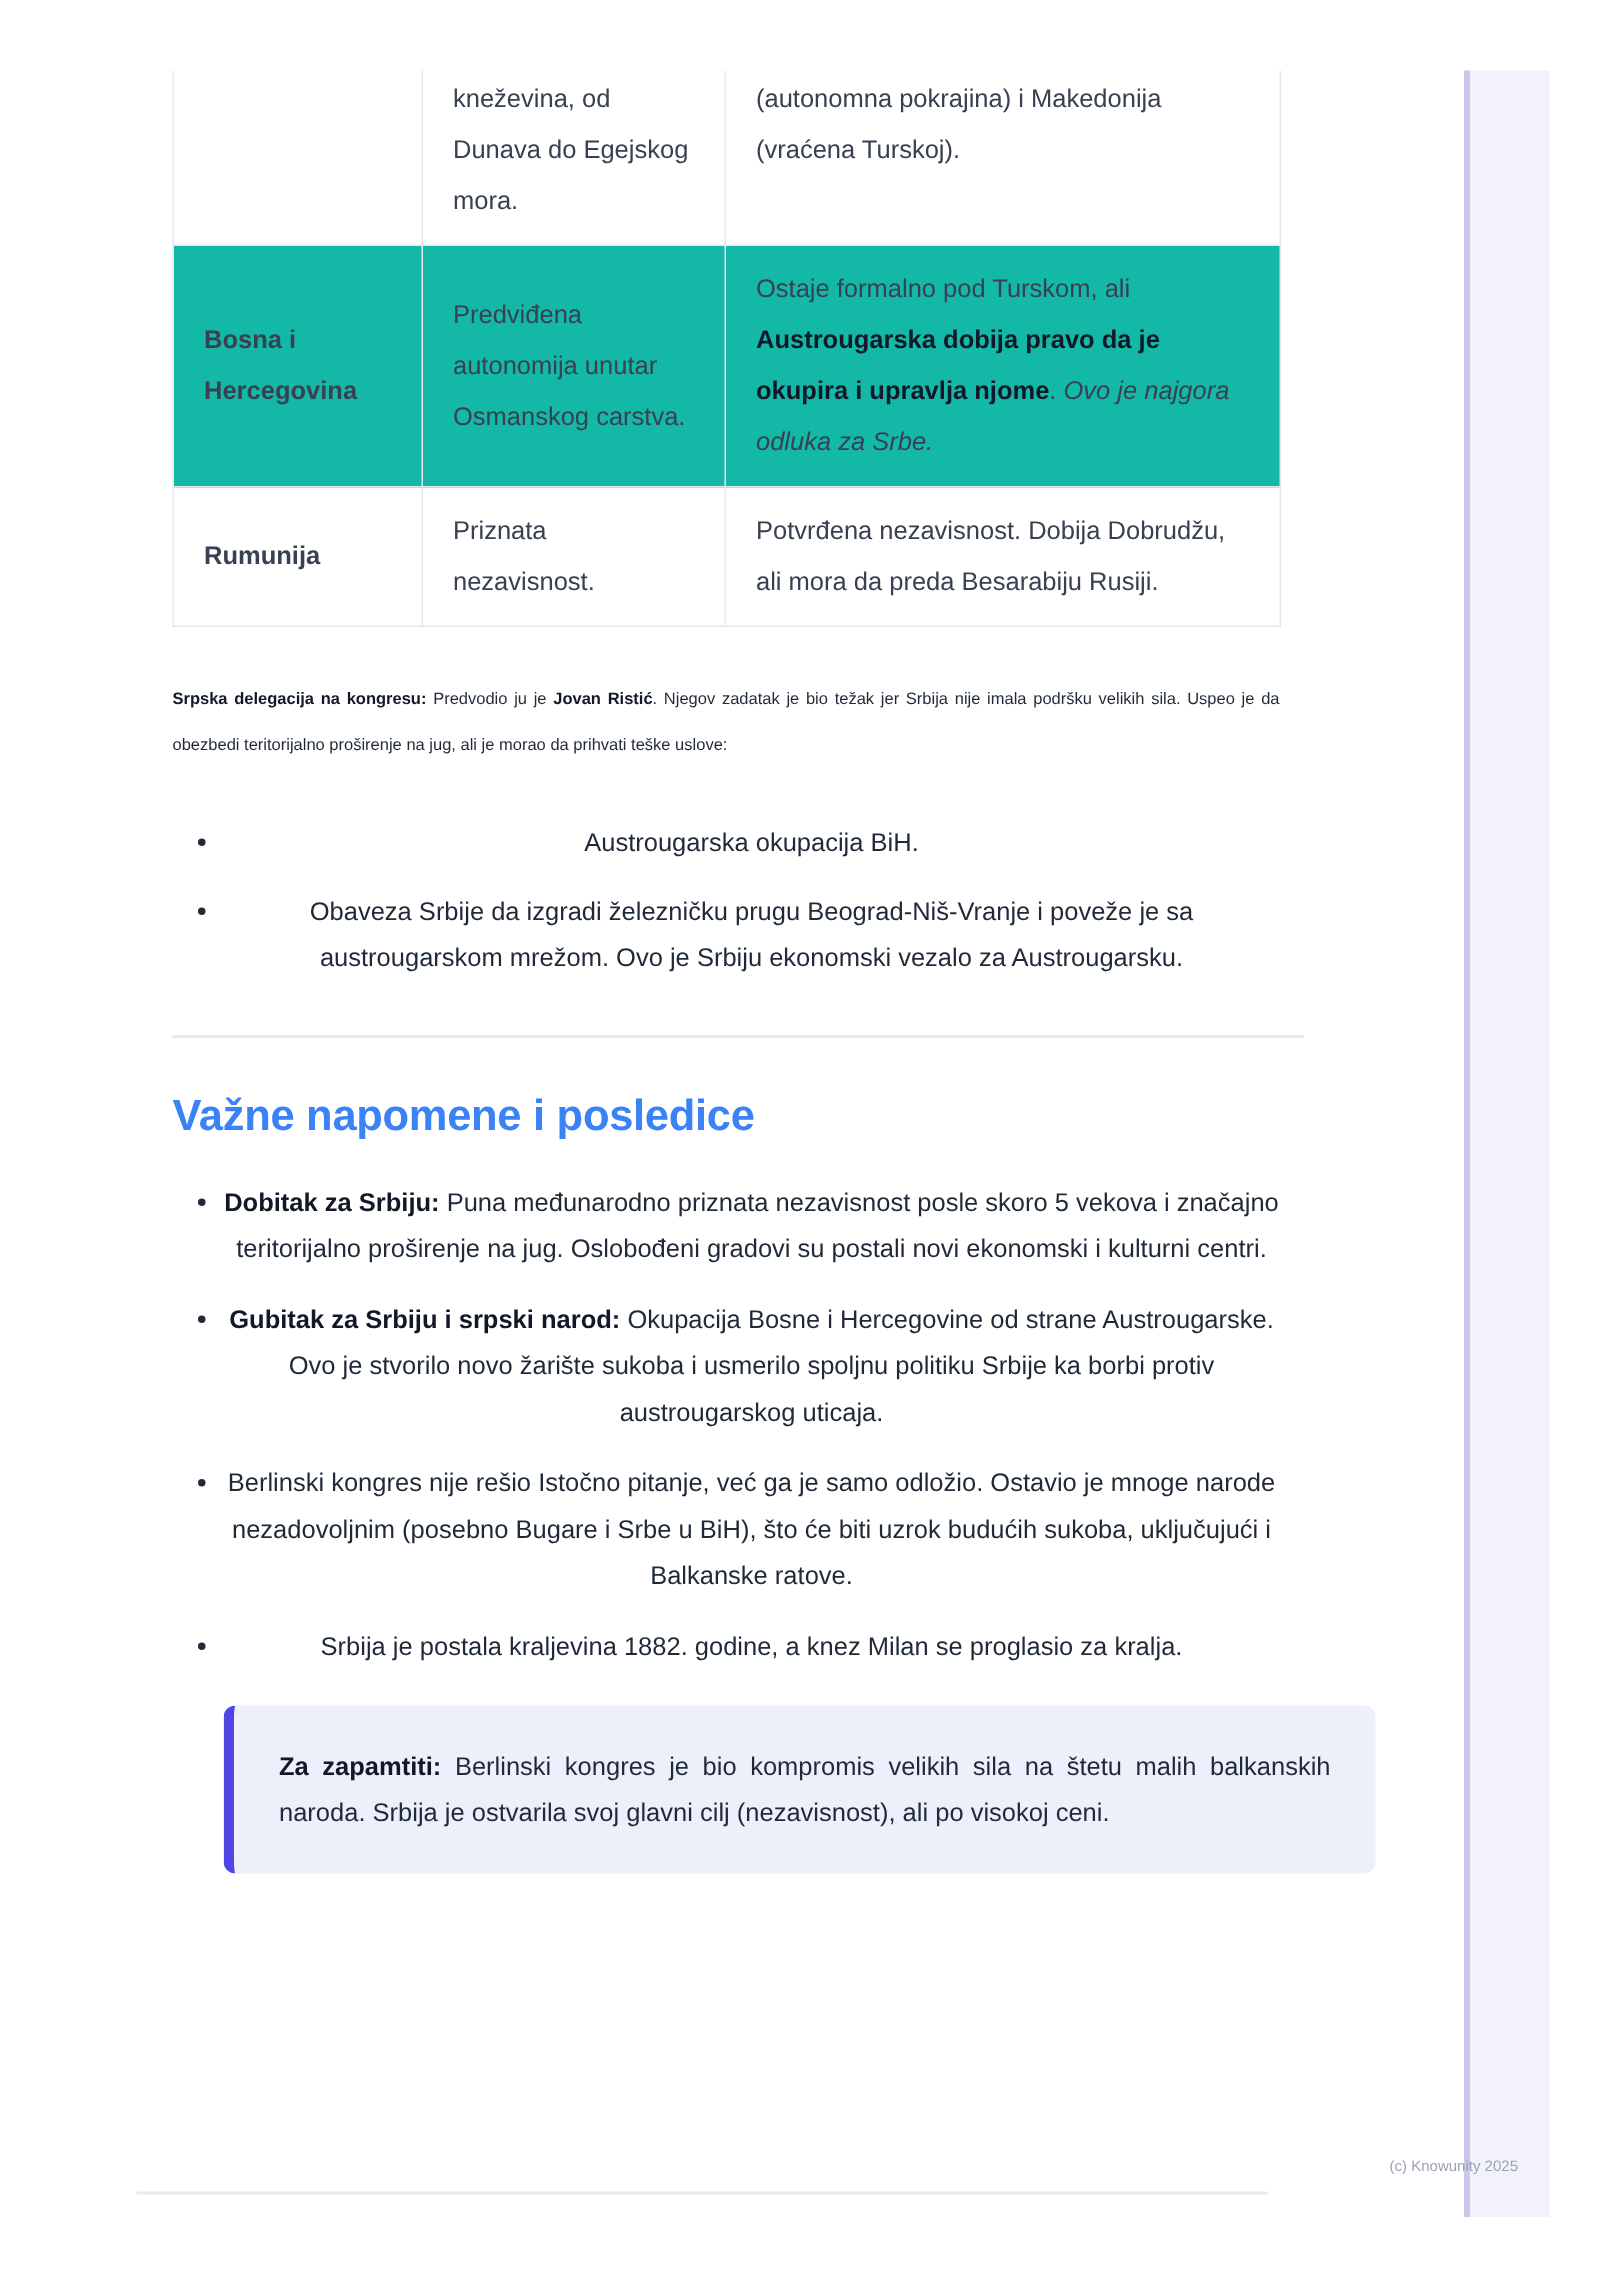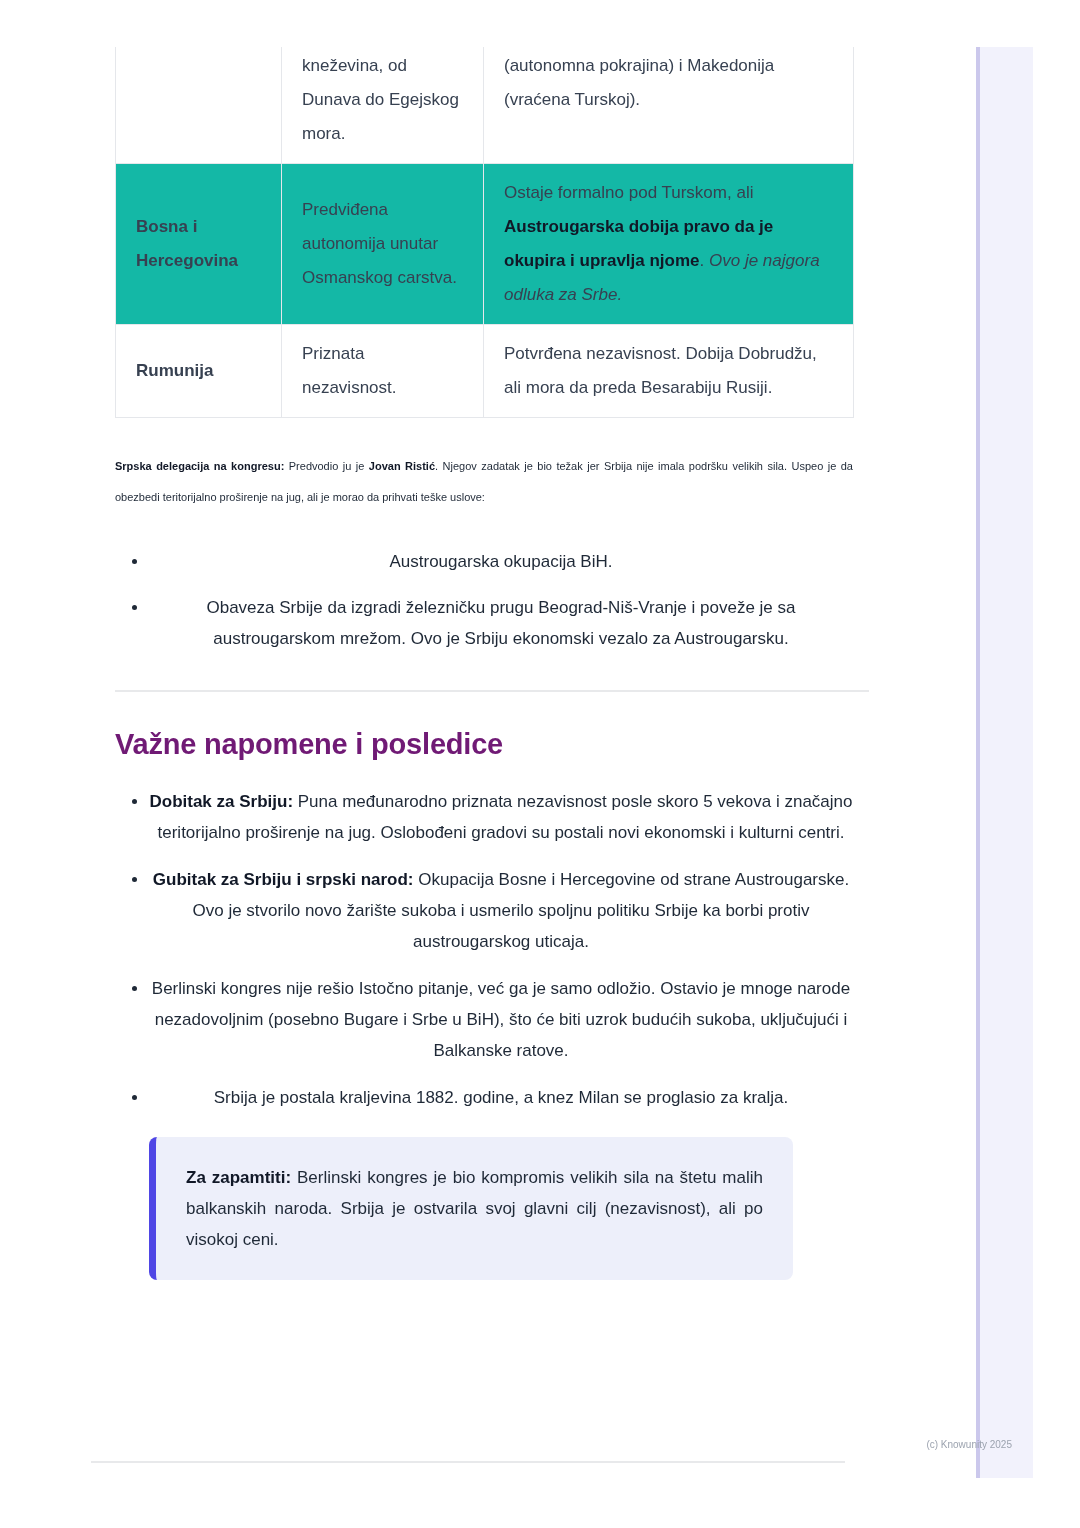--- a/index.html
+++ b/index.html
@@ -83,28 +83,28 @@
     width: 754px;
     height: 2px;
     background: #e8e9eb;
   }
   
   h1.section-heading {
     margin-top: 32px;
     font-size: 29px;
     line-height: 40px;
     font-weight: bold;
-    color: #701a75;
+    color: #3b82f6;
     letter-spacing: -0.2px;
   }
   
   .callout {
     margin-left: 34px;
     margin-top: 24px;
-    width: 644px;
+    width: 768px;
     background: #edeffa;
     border-left: 7px solid #4f46e5;
     border-radius: 8px;
     padding: 25px 30px;
     font-size: 17px;
     line-height: 31px;
     text-align: justify;
     color: #1f2937;
   }
   

